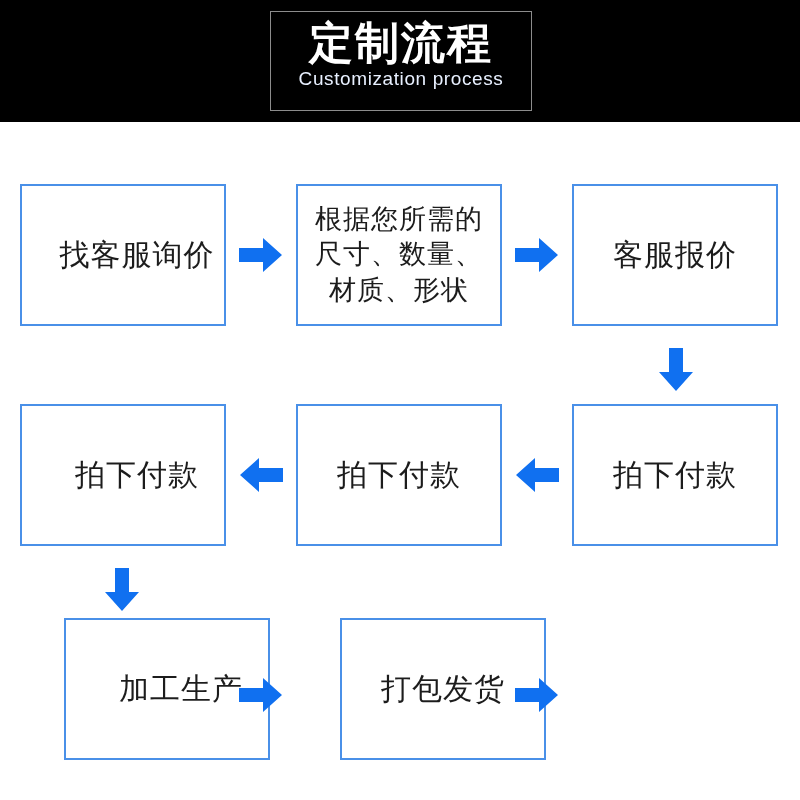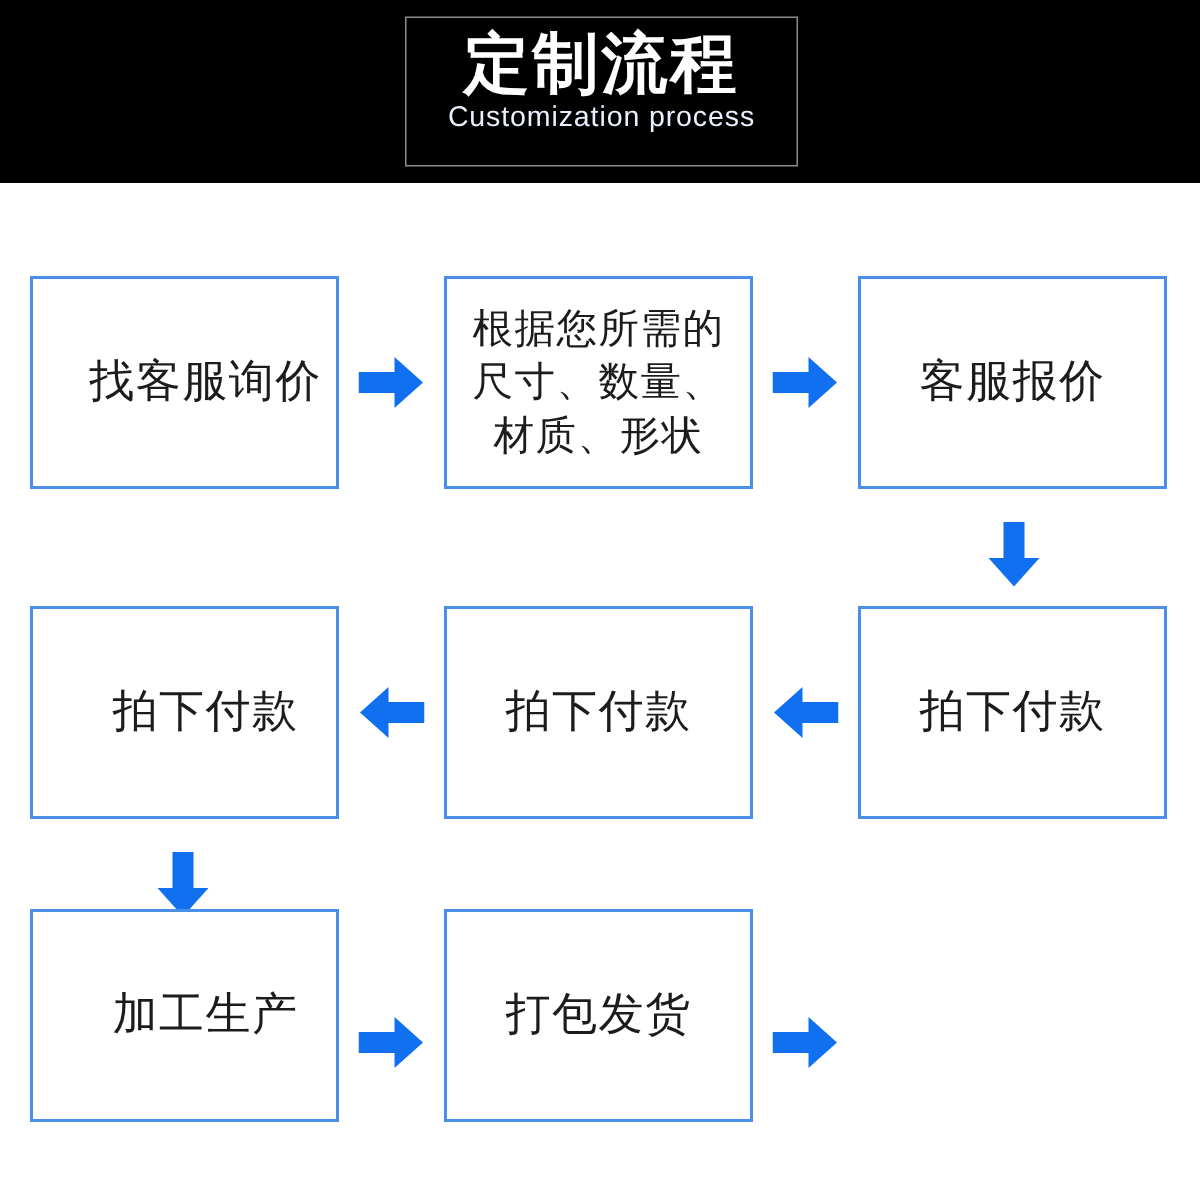--- a/index.html
+++ b/index.html
@@ -99,21 +99,21 @@
     line-height: 1.3;
   }
 
   
   .col-1 { left: 20px; padding-left: 28px; }
   .col-2 { left: 296px; }
   .col-3 { left: 572px; }
   
   .row-1 { top: 62px; }
   .row-2 { top: 282px; }
-  .row-3 { top: 484px; }
+  .row-3 { top: 496px; margin-left: 44px; }
 
   
   .arrow {
     position: absolute;
   }
   .arrow svg {
     display: block;
   }
   
   .arrow.h { width: 44px; height: 36px; }

